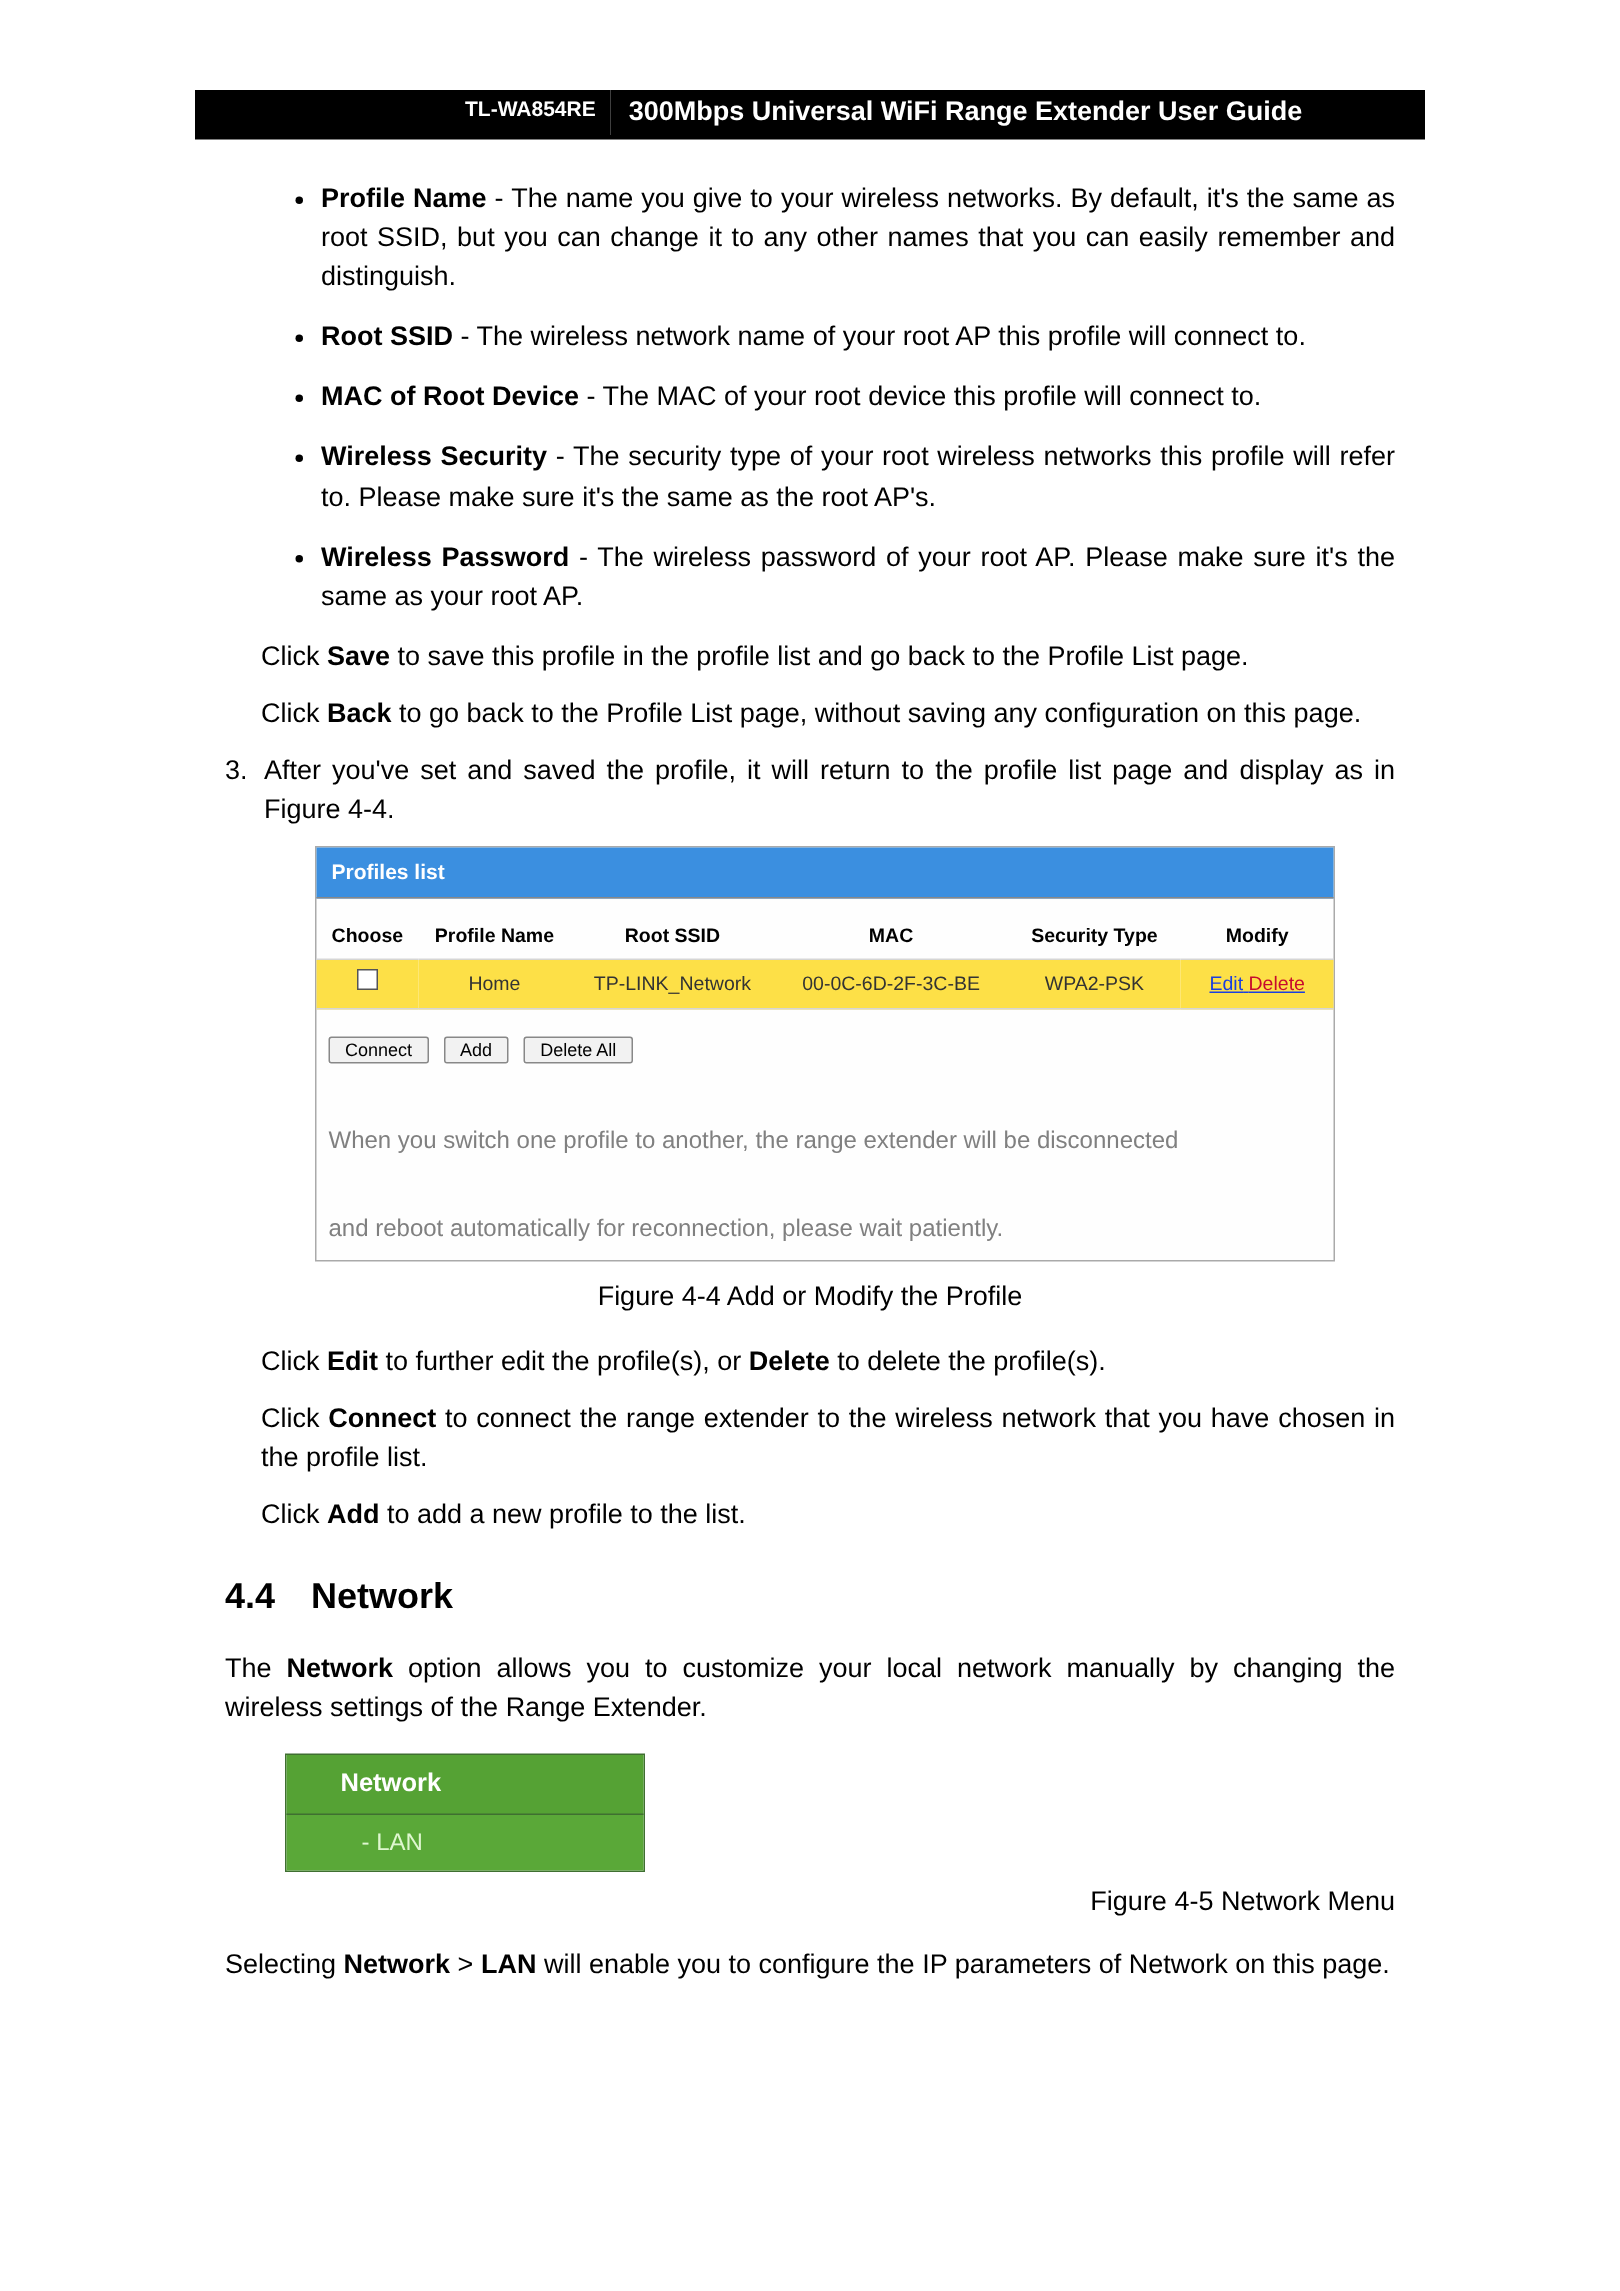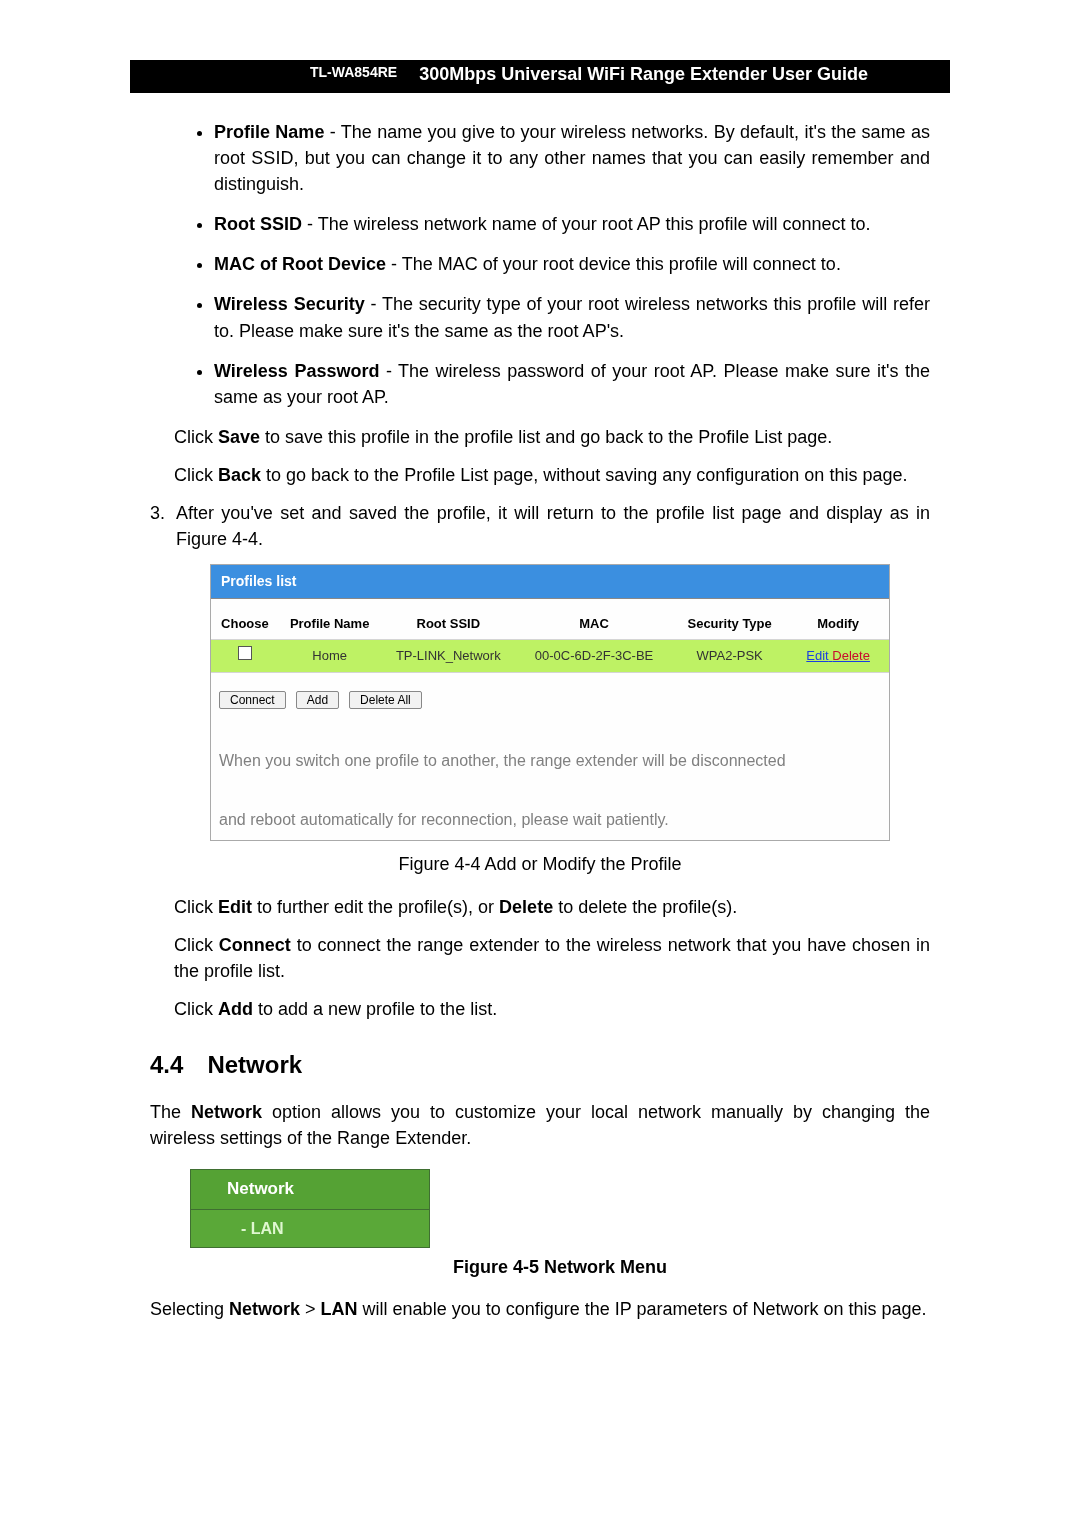--- a/index.html
+++ b/index.html
@@ -19,32 +19,32 @@
   .fig-caption { text-align: center; margin: 10px 0 16px; }
   .b { font-weight: bold; }
   .section-title { display: flex; gap: 24px; font-size: 24px; font-weight: bold; margin: 26px 0 16px; }
   .section-body { margin-bottom: 18px; text-align: justify; }
   
   .profiles-box { border: 1px solid #aaa; background: #fefefe; margin: 8px 40px 0 60px; padding-bottom: 10px; }
   .profiles-header { background: #3b8fe0; color: #fff; font-weight: bold; font-size: 14px; padding: 6px 10px; border-bottom: 1px solid #888; }
   .profiles-table { width: 100%; border-collapse: collapse; font-size: 13px; margin-top: 10px; }
   .profiles-table th { font-weight: bold; color: #000; padding: 6px 4px; border-bottom: 1px solid #d5d5d5; text-align: center; }
   .profiles-table td { color: #333; padding: 6px 4px; border-bottom: 1px solid #d5d5d5; text-align: center; }
-  .profiles-table tr.row td { background: #bef264; }
+  .profiles-table tr.row td { background: #fde047; }
   .modify-links { color: #1a3fe0; text-decoration: underline; }
   .modify-links .del { color: #c70a2e; }
   .profiles-btns { padding: 12px 8px 2px; }
   .btn { font-size: 12px; padding: 1px 10px; border: 1px solid #888; background: #f2f2f2; border-radius: 2px; cursor: pointer; margin-right: 5px; }
   .hint { font-size: 16px; color: #808080; padding: 2px 8px 0; line-height: 1.35; margin-top: 35px; }
   .chk { width: 14px; height: 14px; border: 1px solid #555; display: inline-block; background: #fff; }
   
   .network-menu { width: 240px; margin: 10px 0 6px 40px; border: 1px solid #3f6f31; }
   .network-menu .hdr { background: #55a234; color: #fff; font-weight: bold; font-size: 17px; padding: 7px 0 7px 36px; border-bottom: 1px solid #3f6f31; }
-  .network-menu .item { background: #5aa838; color: #dff7d0; font-size: 16px; padding: 7px 0 7px 50px; font-weight: bold; }
-  .fig-caption-left { text-align: center; margin: 4px 0 16px 40px; font-weight: bold; }
+  .network-menu .item { background: #5aa838; color: #dff7d0; font-size: 16px; padding: 7px 0 7px 50px; }
+  .fig-caption-left { text-align: right; margin: 4px 0 16px 40px; }
   .page-footer { position: relative; margin-top: 220px; }
   .footer-rule { height: 1px; background: #000; width: 100%; }
   .footer-num { text-align: center; font-size: 16px; margin-top: 4px; }
 </style>
 </head>
 <body>
 
 <div class="page">
   <div class="top-header">
     <div class="header-model">TL-WA854RE</div>

